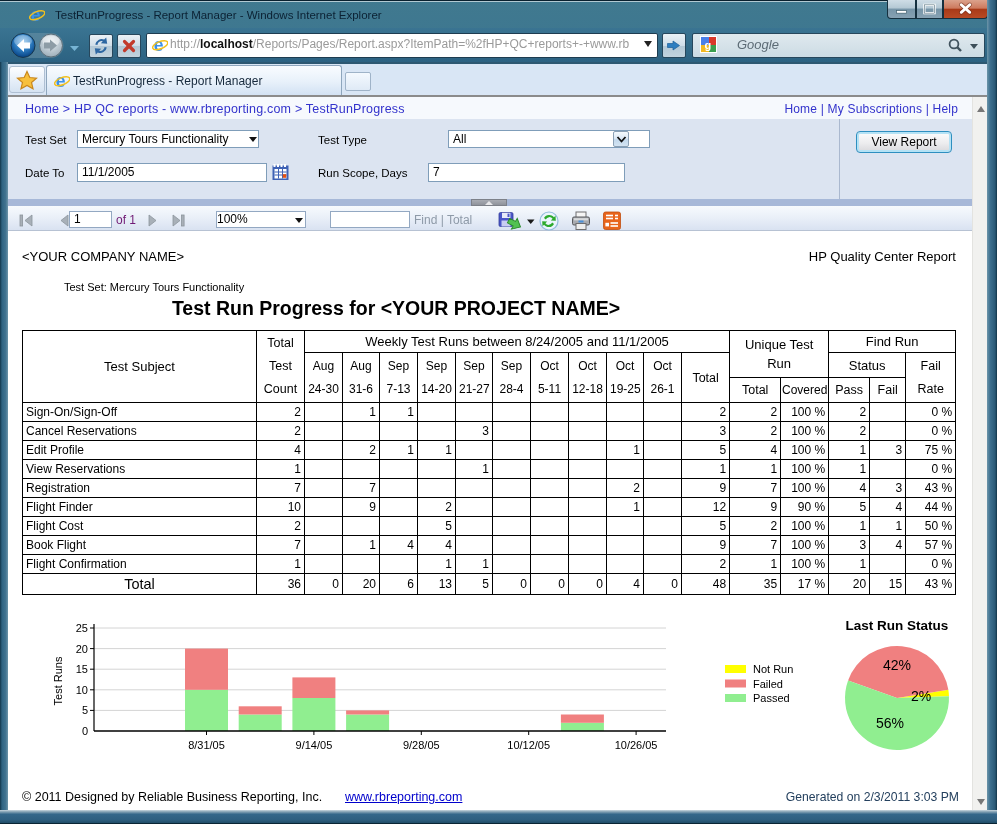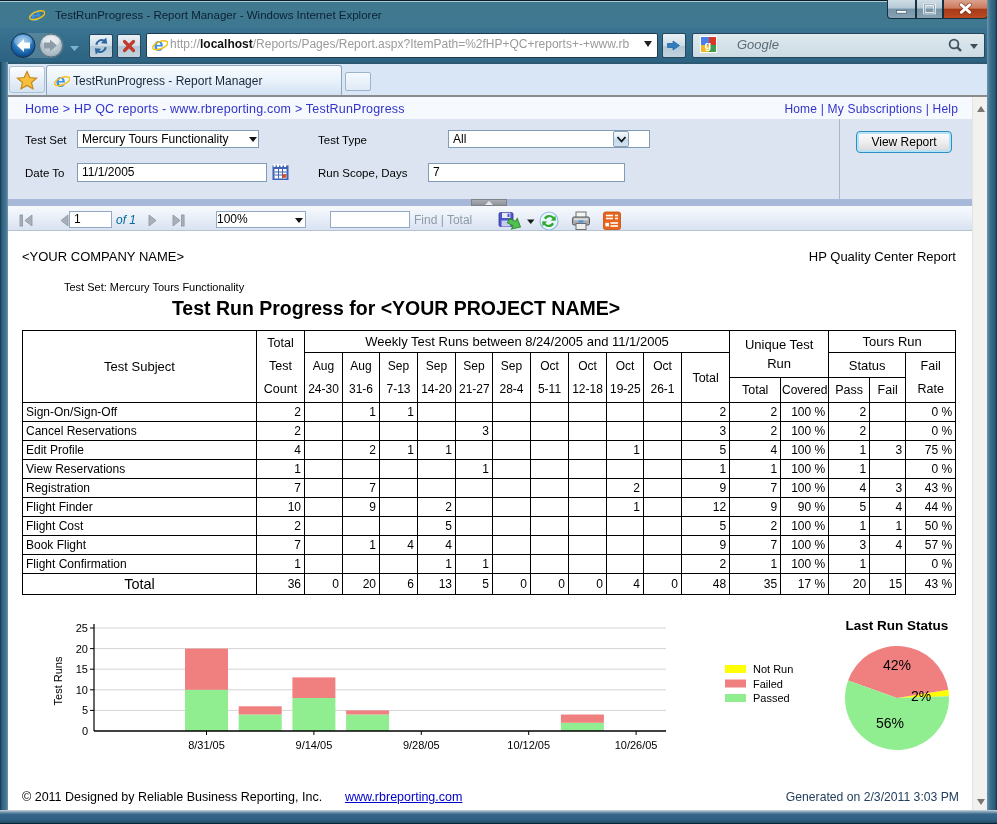--- a/index.html
+++ b/index.html
@@ -67,21 +67,21 @@
      box-shadow:0 0 0 2px #b5e2f5 inset; text-align:center; font-size:12px; color:#000; line-height:20px; }
 
   #splitter { left:0; top:102px; width:964px; height:7px; background:#a7b8d8; }
   #splitbtn { left:463px; top:102px; width:36px; height:7px; background:linear-gradient(180deg,#a9acb3 0%,#8f939b 100%);
      border:1px solid #7d8189; }
   #splitbtn:after { content:""; position:absolute; left:13px; top:1px; width:0; height:0;
      border:4px solid transparent; border-bottom:4px solid #e8e8ea; border-top:none; }
 
   #rtoolbar { left:0; top:109px; width:964px; height:25px;
      background:linear-gradient(180deg,#f7fafd 0%,#e9eff8 50%,#d9e2f1 100%); border-bottom:1px solid #b7c2d3; }
-  .tbtxt { position:absolute; font-size:12px; color:#0369a1;font-style:italic; }
+  .tbtxt { position:absolute; font-size:12px; color:#701a75; }
   .tbgray { position:absolute; font-size:12px; color:#8e9aa8; }
   .tbinput { position:absolute; background:#fff; border:1px solid #93a8c2; font-size:12px; }
 
   
   table { border-collapse:collapse; table-layout:fixed; }
   #ttable { position:absolute; left:14px; top:233px; width:932px; }
   #ttable td { border:1px solid #000; font-size:12px; padding:0 3px; overflow:hidden; white-space:nowrap; }
   #ttable .c { text-align:center; }
   #ttable .r { text-align:right; }
   #ttable .h { text-align:center; vertical-align:middle; }
@@ -338,21 +338,21 @@
           <col style="width:41px">
           <col style="width:36px">
           <col style="width:50px">
       </colgroup>
       <tbody>
           <tr style="height:22px;">
         <td class="h" rowspan="3" style="font-size:13px;">Test Subject</td>
         <td class="h" rowspan="3" style="font-size:12.5px;line-height:23px;">Total<br>Test<br>Count</td>
         <td class="h" colspan="11" style="font-size:13px;">Weekly Test Runs between 8/24/2005 and 11/1/2005</td>
         <td class="h" colspan="2" rowspan="2" style="font-size:13px;line-height:19px;">Unique Test<br>Run</td>
-        <td class="h" colspan="3" style="font-size:13px;">Tours Run</td>
+        <td class="h" colspan="3" style="font-size:13px;">Find Run</td>
       </tr>
       <tr style="height:25px;">
         <td class="h" rowspan="2" style="font-size:12px;line-height:23px;">Aug<br>24-30</td>
         <td class="h" rowspan="2" style="font-size:12px;line-height:23px;">Aug<br>31-6</td>
         <td class="h" rowspan="2" style="font-size:12px;line-height:23px;">Sep<br>7-13</td>
         <td class="h" rowspan="2" style="font-size:12px;line-height:23px;">Sep<br>14-20</td>
         <td class="h" rowspan="2" style="font-size:12px;line-height:23px;">Sep<br>21-27</td>
         <td class="h" rowspan="2" style="font-size:12px;line-height:23px;">Sep<br>28-4</td>
         <td class="h" rowspan="2" style="font-size:12px;line-height:23px;">Oct<br>5-11</td>
         <td class="h" rowspan="2" style="font-size:12px;line-height:23px;">Oct<br>12-18</td>

